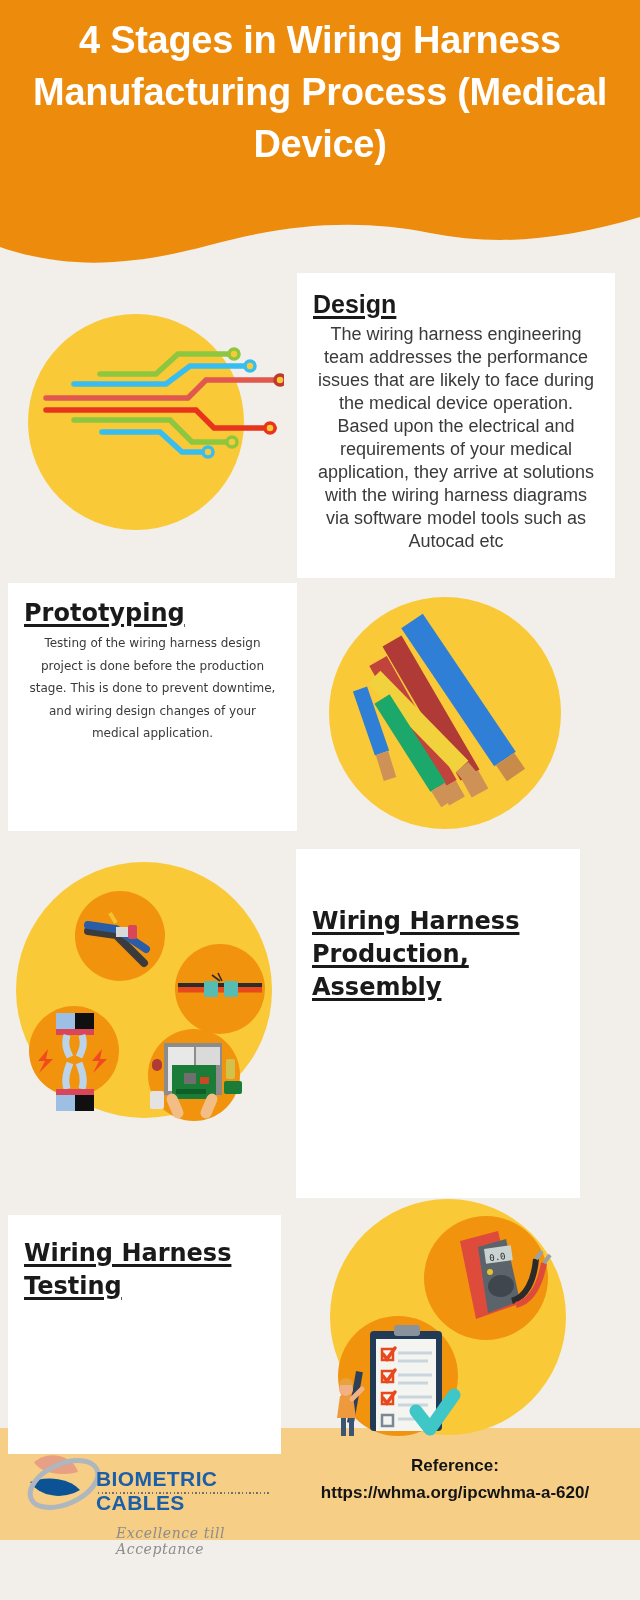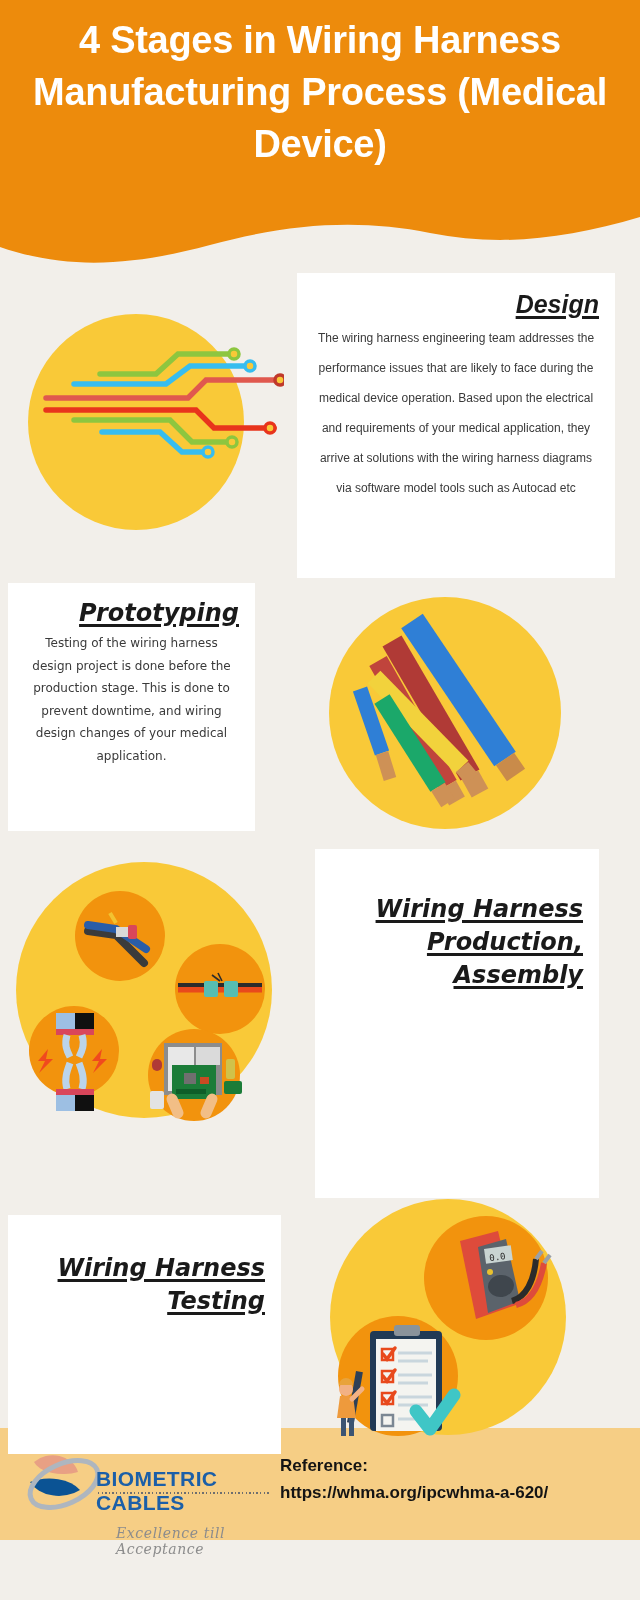--- a/index.html
+++ b/index.html
@@ -23,42 +23,41 @@
     letter-spacing:-0.3px;
     padding:0 24px;
   }
 
   
   .card {
     position:absolute; background:#FFFFFF; z-index:5;
     padding:14px 16px 10px 16px;
   }
   .card-title {
-    text-align:right; font-weight:bold; color:#1A1A1A;
+    text-align:left; font-weight:bold; color:#1A1A1A;
     font-size:25px; line-height:34px;
     text-decoration:underline; text-underline-offset:3px;
     text-decoration-thickness:3px;
     margin-bottom:2px;
-    font-style:italic;
   }
   .card-body {
     text-align:center; color:#3A3A3A;
-    font-size:12px; line-height:30px;
+    font-size:18px; line-height:23px;
     white-space:pre-line;
   }
   .card--geom .card-body,
   .card--geom .card-title { font-family:"DejaVu Sans", sans-serif; }
   .card--geom .card-body { font-size:12px; line-height:22.5px; }
   .card--geom .card-title { font-size:24px; line-height:33px; }
 
   
   #card-design      { left:297px; top:273px;  width:318px; height:305px; }
-  #card-prototyping { left:8px;   top:583px;  width:247px; height:248px; }
-  #card-production  { left:315px; top:849px;  width:284px; height:349px; padding-top:44px;}
-  #card-testing     { left:8px;   top:1215px; width:273px; height:239px; padding-top:37px;}
+  #card-prototyping { left:8px;   top:583px;  width:289px; height:248px; }
+  #card-production  { left:296px; top:849px;  width:284px; height:349px; padding-top:56px;}
+  #card-testing     { left:8px;   top:1215px; width:273px; height:239px; padding-top:22px;}
 
   
   .illus { position:absolute; z-index:2; }
   #illus-design     { left:18px;  top:302px; width:266px; height:240px; }
   #illus-prototype  { left:320px; top:589px; width:250px; height:248px; }
   #illus-production { left:12px;  top:853px; width:272px; height:272px; }
   #illus-testing    { left:320px; top:1193px;width:250px; height:245px; }
 
   
   .footer {
@@ -77,21 +76,21 @@
     font-style:italic; font-size:14px; color:#8C8C8C;
     letter-spacing:0.6px;
     margin-top:30px;
   }
   .logo-dotline {
     position:absolute; left:78px; top:44px; width:172px; height:2px;
     background:repeating-linear-gradient(to right,#6E6E6E 0 1.5px,transparent 1.5px 3.6px);
   }
   .footer-ref {
     position:absolute; left:280px; top:24px; width:350px;
-    text-align:left; color:#141414; font-weight:bold;
+    text-align:center; color:#141414; font-weight:bold;
     font-size:17px; line-height:27px;
   }
 </style>
 </head>
 <body>
 
 <div class="header">
   <div class="header-title">4 Stages in Wiring Harness Manufacturing Process
 (Medical Device)</div>
   <svg class="header-wave" viewBox="0 0 640 60" preserveAspectRatio="none">

